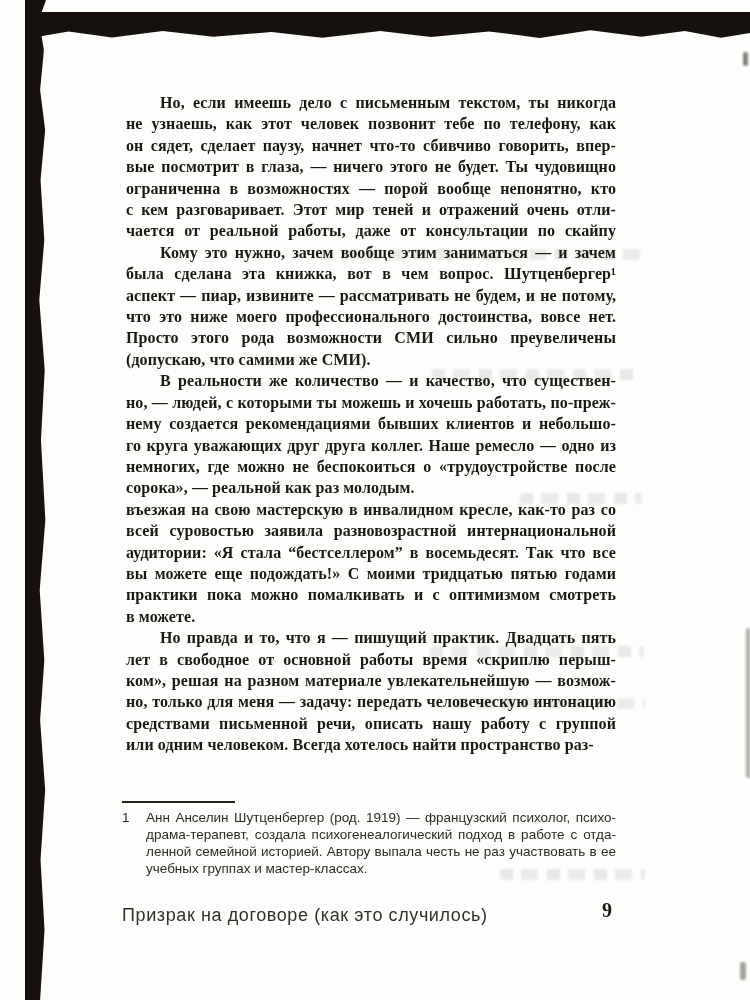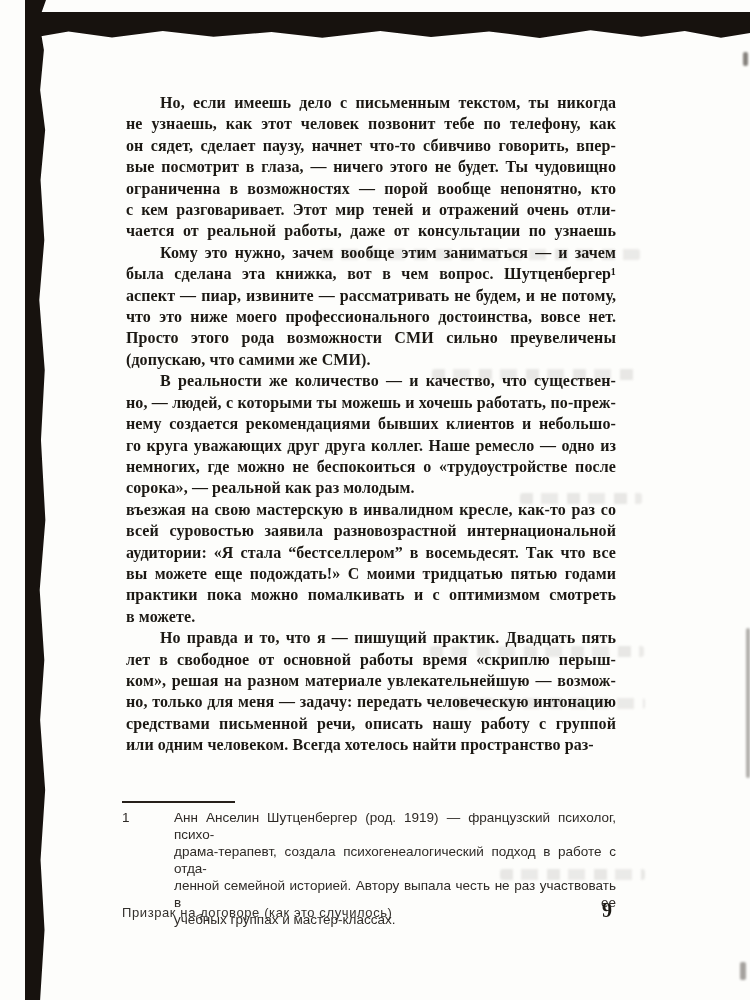--- a/index.html
+++ b/index.html
@@ -60,29 +60,29 @@
   .footnote-sep {
     position: absolute; left: 122px; top: 801px;
     width: 113px; height: 2px; background: #26201a;
   }
   .footnote {
     position: absolute; left: 122px; top: 809px; width: 494px;
     font-family: "Liberation Sans", "DejaVu Sans", sans-serif;
     font-size: 13.5px; line-height: 17px; color: #2e2a26;
   }
   .fn-marker { position: absolute; left: 0; top: 0; }
-  .fn-lines { margin-left: 52px; }
+  .fn-lines { margin-left: 24px; }
   .fn-line { text-align: justify; text-align-last: justify; }
   .fn-line.last { text-align-last: left; }
 
   
   .running-title {
     position: absolute; left: 122px; top: 905px;
     font-family: "Liberation Sans", "DejaVu Sans", sans-serif;
-    font-size: 13px; letter-spacing: 0.6px; color: #33302c;
+    font-size: 18px; letter-spacing: 0.6px; color: #33302c;
   }
   .page-number {
     position: absolute; left: 596px; top: 899px; width: 22px;
     text-align: center;
     font-family: "Liberation Serif", "DejaVu Serif", serif;
     font-size: 20px; font-weight: 700; color: #1c1914;
   }
 </style>
 </head>
 <body>
@@ -103,21 +103,21 @@
   <div class="ghost" style="left:500px; top:869px; width:145px;"></div>
 
   <main class="text-block">
       <div>
         <div class="tline indent">Но, если имеешь дело с письменным текстом, ты никогда</div>
         <div class="tline">не узнаешь, как этот человек позвонит тебе по телефону, как</div>
         <div class="tline">он сядет, сделает паузу, начнет что-то сбивчиво говорить, впер-</div>
         <div class="tline">вые посмотрит в глаза, — ничего этого не будет. Ты чудовищно</div>
         <div class="tline">ограниченна в возможностях — порой вообще непонятно, кто</div>
         <div class="tline">с кем разговаривает. Этот мир теней и отражений очень отли-</div>
-        <div class="tline">чается от реальной работы, даже от консультации по узнаешь</div>
+        <div class="tline">чается от реальной работы, даже от консультации по скайпу</div>
       </div>
       <div>
         <div class="tline indent">Кому это нужно, зачем вообще этим заниматься — и зачем</div>
         <div class="tline">была сделана эта книжка, вот в чем вопрос. Шутценбергер¹</div>
         <div class="tline">аспект — пиар, извините — рассматривать не будем, и не потому,</div>
         <div class="tline">что это ниже моего профессионального достоинства, вовсе нет.</div>
         <div class="tline">Просто этого рода возможности СМИ сильно преувеличены</div>
         <div class="tline last">(допускаю, что самими же СМИ).</div>
       </div>
       <div>

